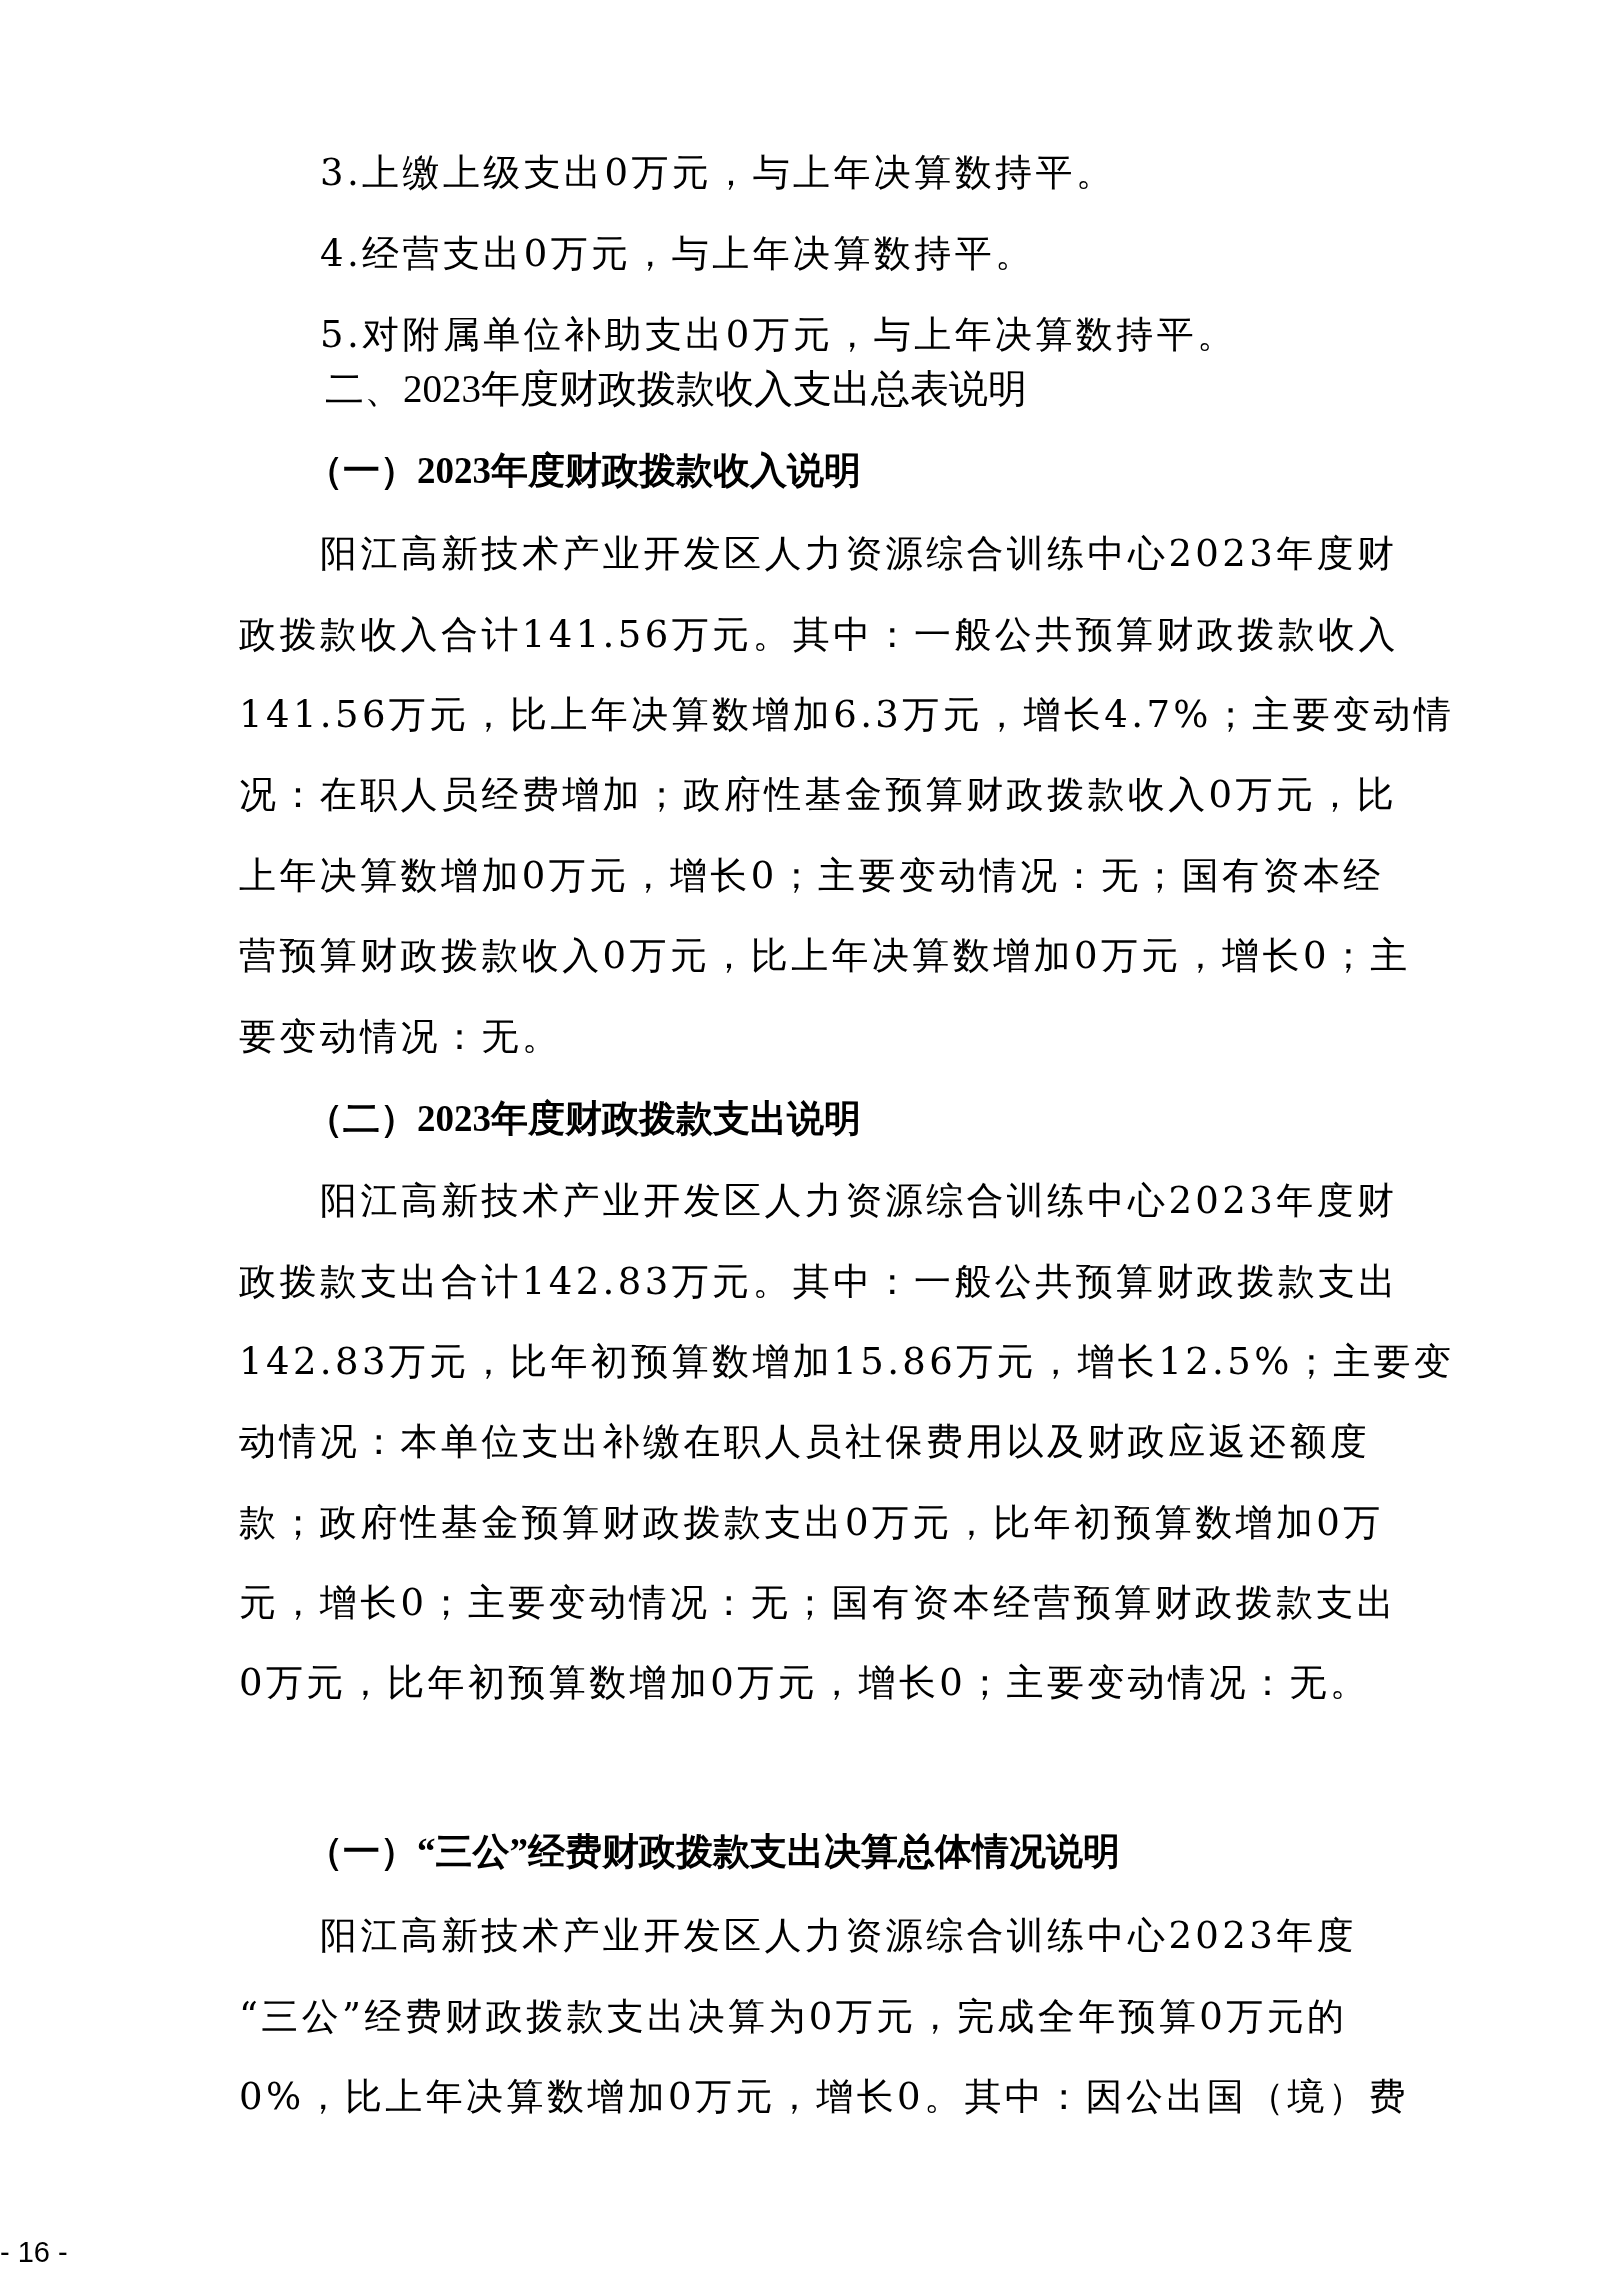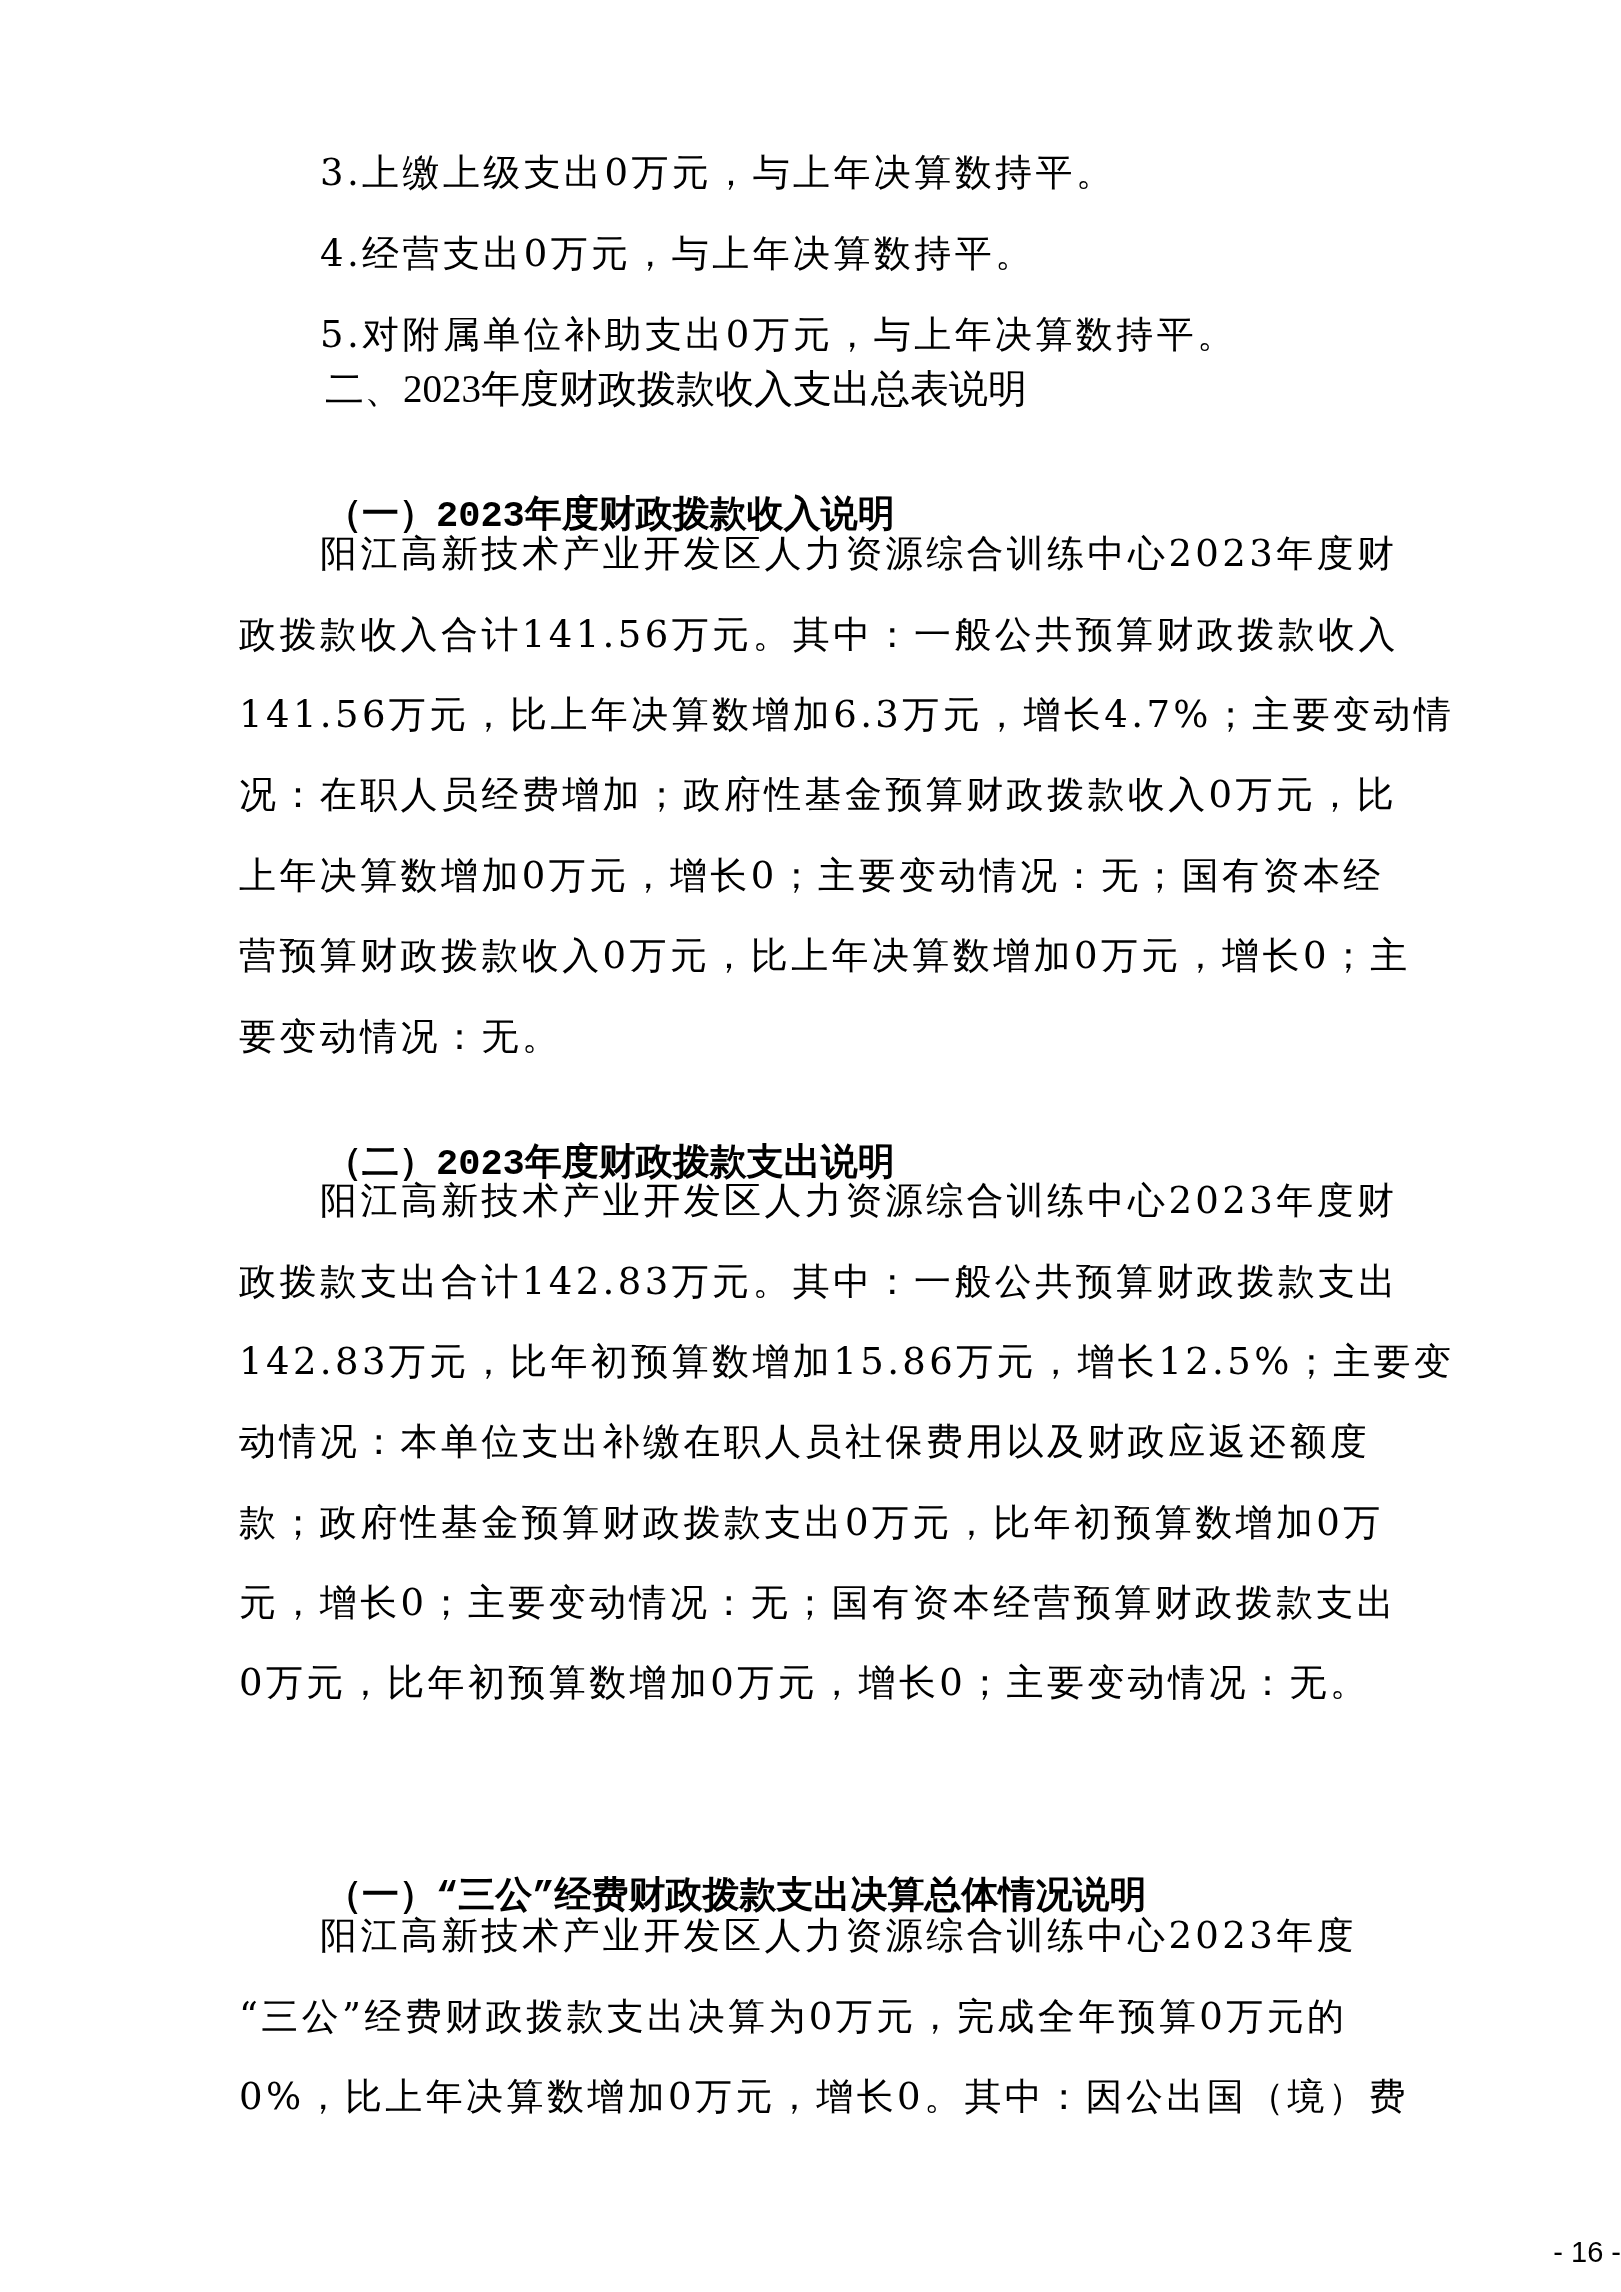--- a/index.html
+++ b/index.html
@@ -37,34 +37,33 @@
       position: absolute;
       left: 325px;
       font-family: Liberation Serif, serif;
       font-size: 39px;
       line-height: 51px;
       white-space: nowrap;
       letter-spacing: 0px;
     }
     .heading2 {
       position: absolute;
-      left: 325px;
-      font-family: Liberation Mono, monospace;
+      left: 306px;
+      font-family: Liberation Serif, serif;
       font-weight: bold;
       font-size: 37px;
       line-height: 49px;
       white-space: nowrap;
-      margin-top: 46px;
     }
     .page-number {
       position: absolute;
       left: 0;
       width: 1621px;
       top: 2235px;
-      text-align: right;
+      text-align: left;
       font-family: "Liberation Sans", sans-serif;
       font-size: 29px;
       line-height: 35px;
     }
   </style>
 </head>
 <body>
 
 <div class="page">
 

